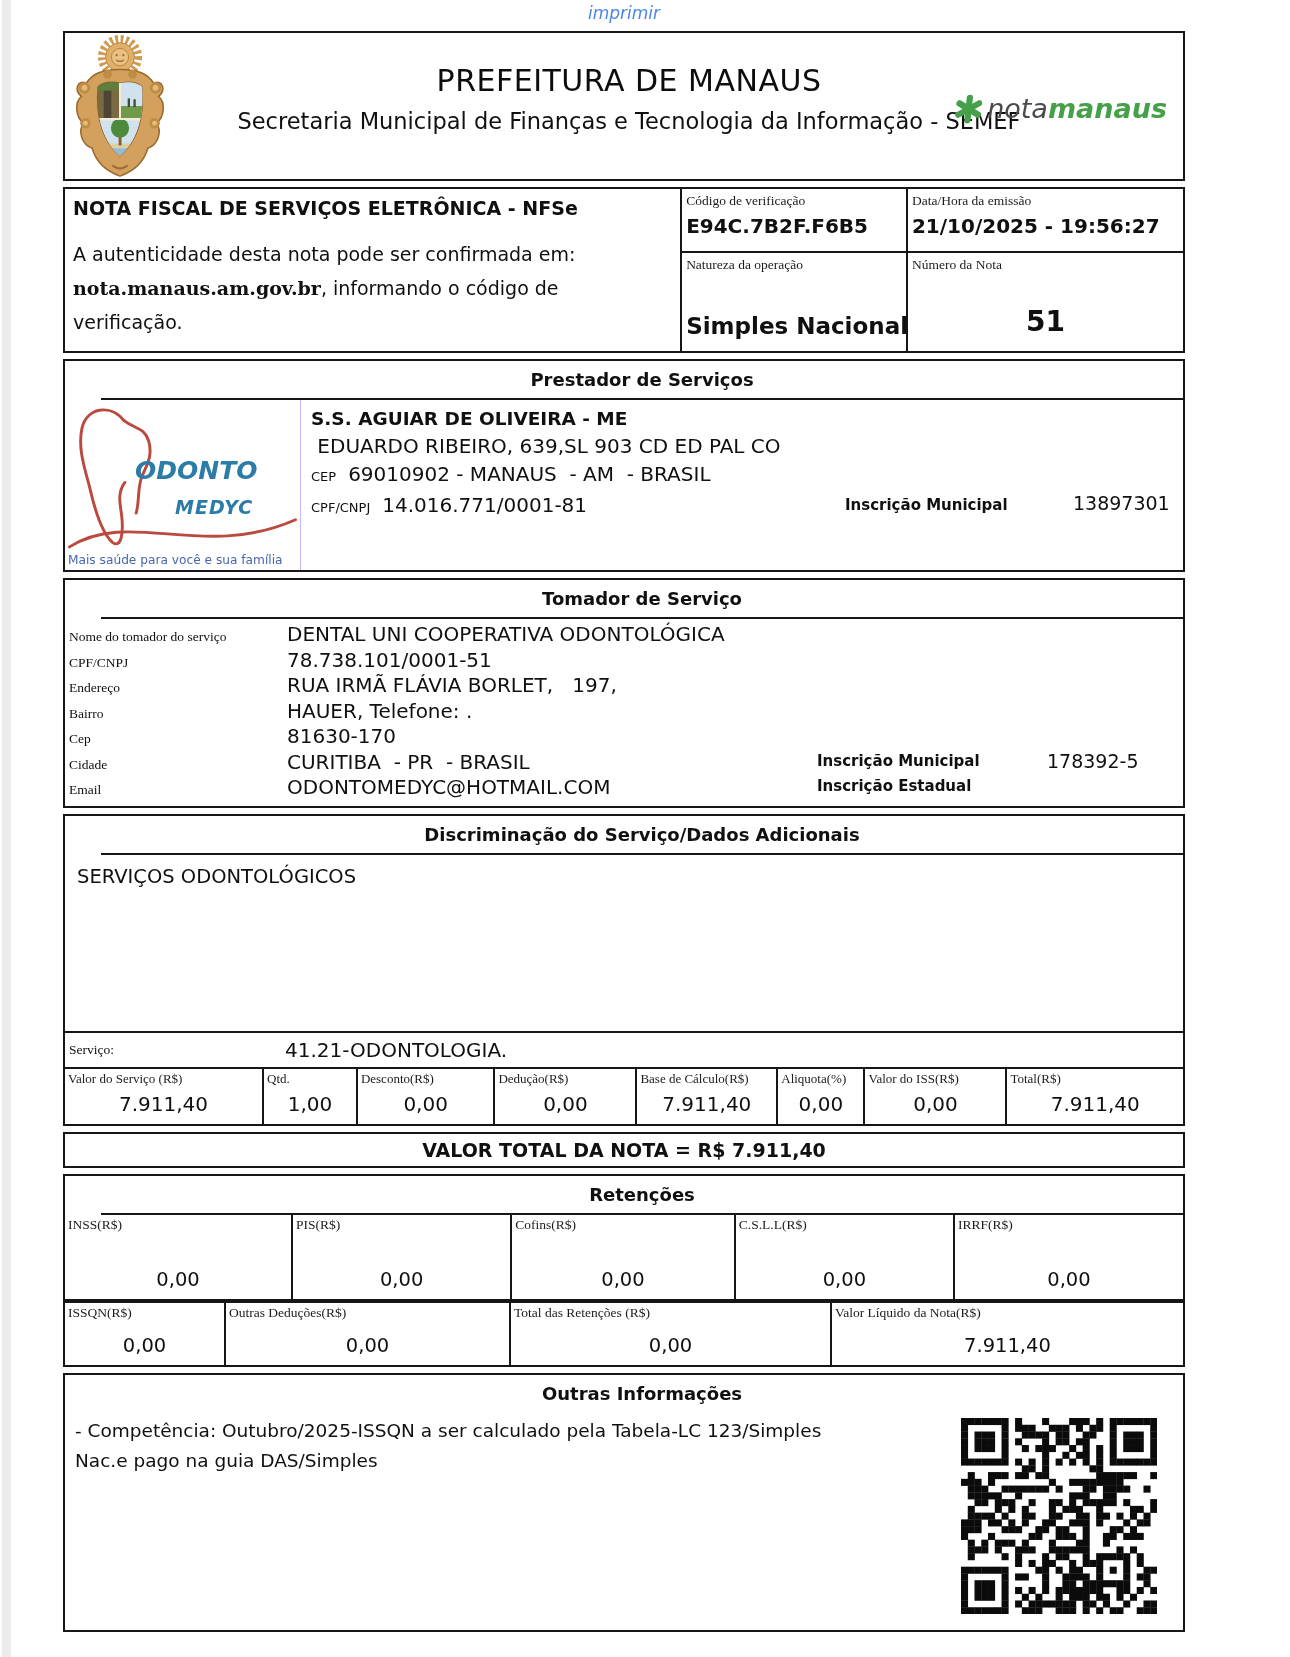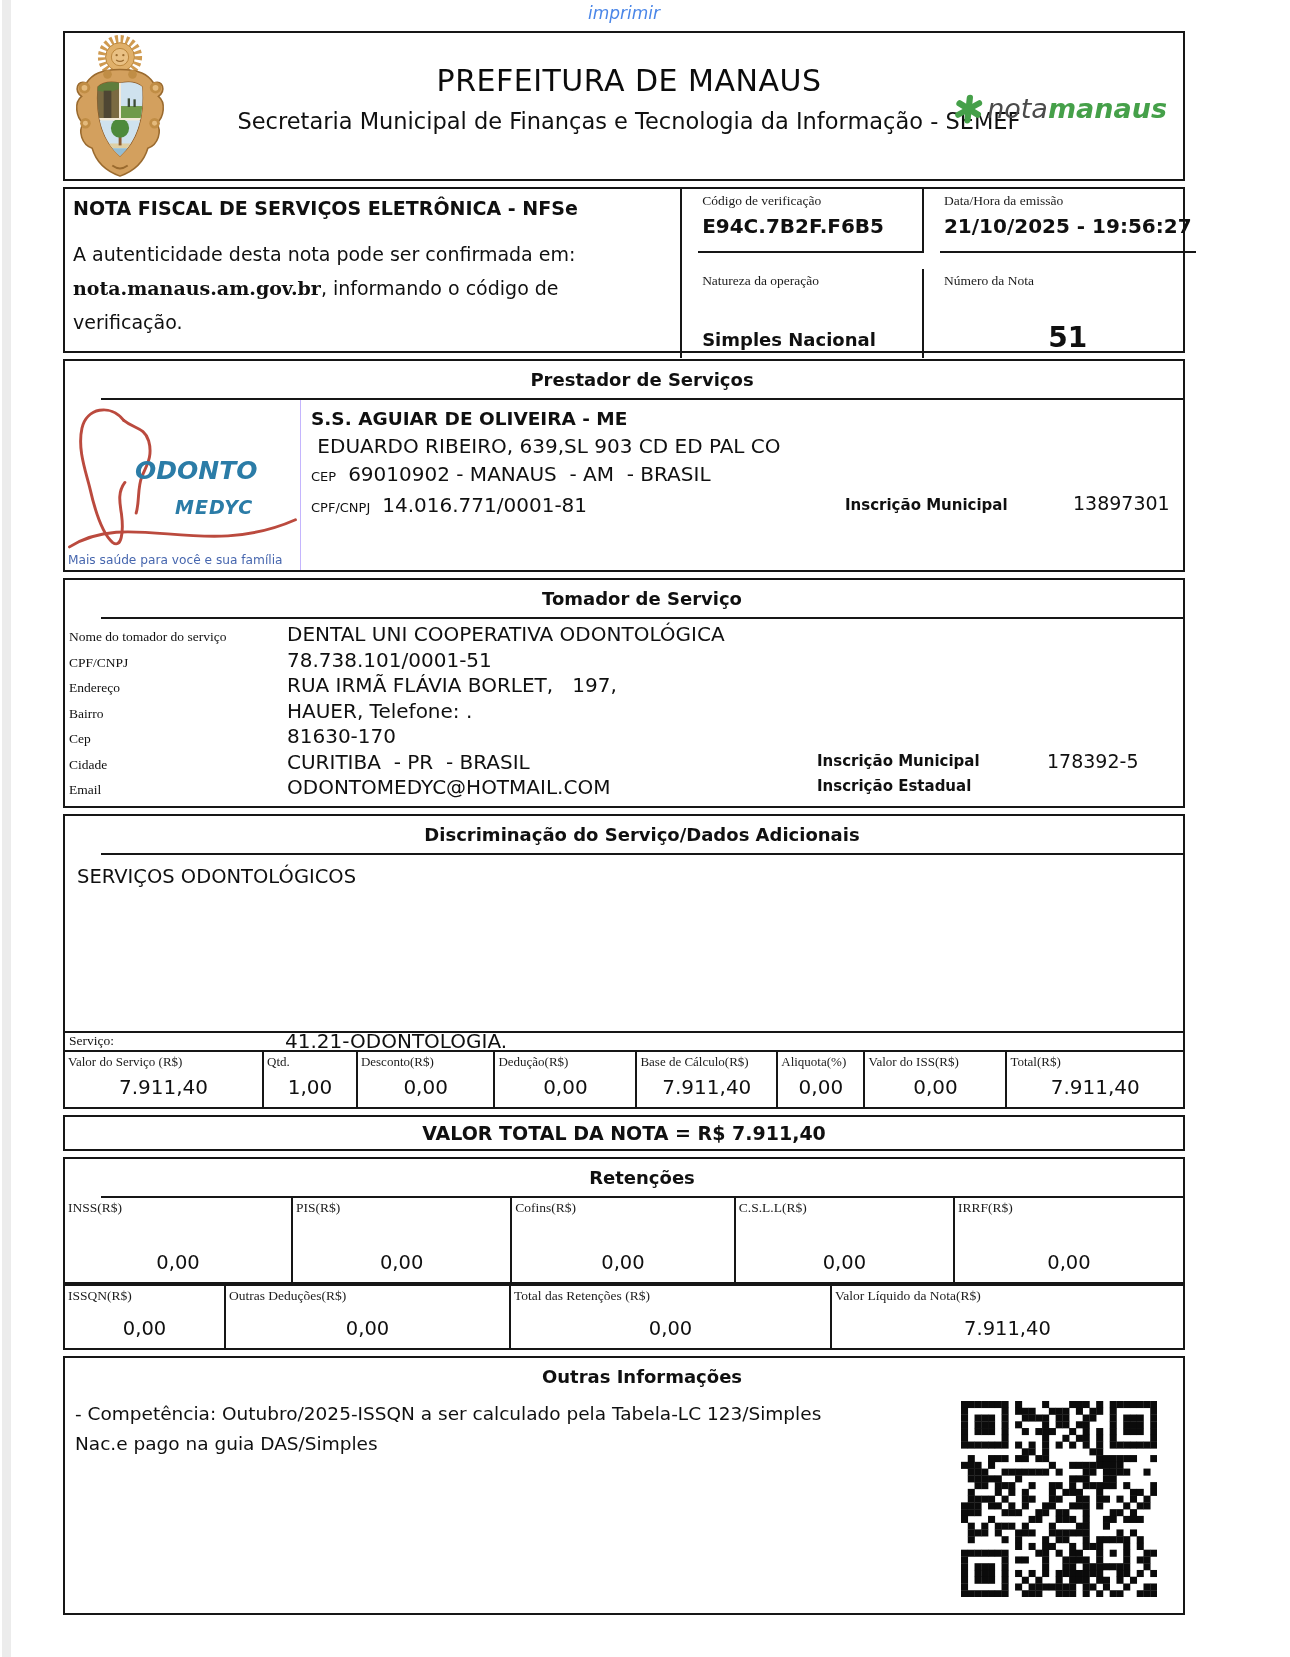--- a/index.html
+++ b/index.html
@@ -21,32 +21,32 @@
   .coa { position:absolute; left:4px; top:2px; width:102px; height:144px; }
   .header-titles { text-align:center; padding-top:30px; margin-left:160px; margin-right:150px; }
   .h-title { font-size:30px; letter-spacing:.5px; color:#0c0c0c; }
   .h-sub { font-size:22.5px; line-height:30px; margin-top:8px; }
   .brand { position:absolute; right:16px; top:60px; display:flex; align-items:center; }
   .brand svg { margin-right:3px; }
   .brand-nota { font-size:27px; font-style:italic; color:#4b4b4b; }
   .brand-manaus { font-size:27px; font-style:italic; font-weight:bold; color:#45a049; }
 
   
-  .nfse-box { height:166px; display:grid; grid-template-columns:55.2% 20.2% 1fr; grid-template-rows:64px 1fr;gap:16px; }
+  .nfse-box { height:166px; display:grid; grid-template-columns:55.2% 20.2% 1fr; grid-template-rows:64px 1fr; }
   .nfse-left { grid-row:1/3; border-right:2px solid #161616; padding:8px 14px 0 8px; }
   .nfse-title { font-weight:bold; font-size:19px; }
   .auth { font-size:19px; line-height:34px; margin-top:18px; max-width:575px; }
   .auth .site { font-weight:bold; font-family:"DejaVu Serif","Liberation Serif",serif; }
   .ncell { padding:4px 4px; }
   .c-ver { border-right:2px solid #161616; border-bottom:2px solid #161616; }
   .c-dt  { border-bottom:2px solid #161616; }
   .c-nat { border-right:2px solid #161616; }
   .slabel { font-family:"Liberation Serif","DejaVu Serif",serif; font-size:13.5px; color:#1b1b1b; }
   .bval { font-weight:bold; font-size:20px; margin-top:5px; white-space:nowrap; }
-  .c-nat .bval { margin-top:40px; font-size:18px; }
+  .c-nat .bval { margin-top:40px; font-size:23px; }
   .c-num { text-align:left; }
   .numval { font-weight:bold; font-size:28px; margin-top:32px; text-align:center; }
 
   
   .sec-head { text-align:center; font-weight:bold; font-size:18px; padding:8px 0; border-bottom:2px solid #161616;margin-left:36px; }
   .sec-head.nohr { border-bottom:none; }
 
   
   .prov-body { display:flex; height:170px; }
   .logo-cell { width:236px; border-right:1px solid #c4b5fd; position:relative; flex-shrink:0; }
@@ -64,21 +64,21 @@
   
   .cust-rows { padding:3px 0 5px 4px; }
   .crow { display:flex; min-height:25.5px; position:relative; align-items:baseline; }
   .clabel { width:218px; flex-shrink:0; font-family:"Liberation Serif","DejaVu Serif",serif; font-size:13.5px; }
   .cval { font-size:20px; white-space:pre-wrap; }
   .insc2-label { position:absolute; left:748px; top:2px; font-weight:bold; font-size:15px; white-space:nowrap; }
   .insc2-val { position:absolute; left:978px; top:0; font-size:19px; white-space:nowrap; }
 
   
   .svc-desc { height:178px; padding:10px 12px; font-size:19.5px; border-bottom:2px solid #161616; }
-  .svc-code { height:19px; display:flex; align-items:center; border-bottom:2px solid #161616; padding-left:4px; }
+  .svc-code { height:36px; display:flex; align-items:center; border-bottom:2px solid #161616; padding-left:4px; }
   .svc-code .clabel { width:216px; }
   .svc-table { display:grid; grid-template-columns:17.8% 8.4% 12.3% 12.7% 12.6% 7.8% 12.7% 1fr; }
   .tcell { border-right:2px solid #161616; }
   .tcell:last-child { border-right:none; }
   .tcell .slabel { display:block; padding:2px 3px 0; font-size:13px; }
   .tval { text-align:center; font-size:20px; padding:5px 0 8px; white-space:nowrap; }
 
   
   .total-box { height:36px; display:flex; align-items:center; justify-content:center; font-weight:bold; font-size:19px; }
 

